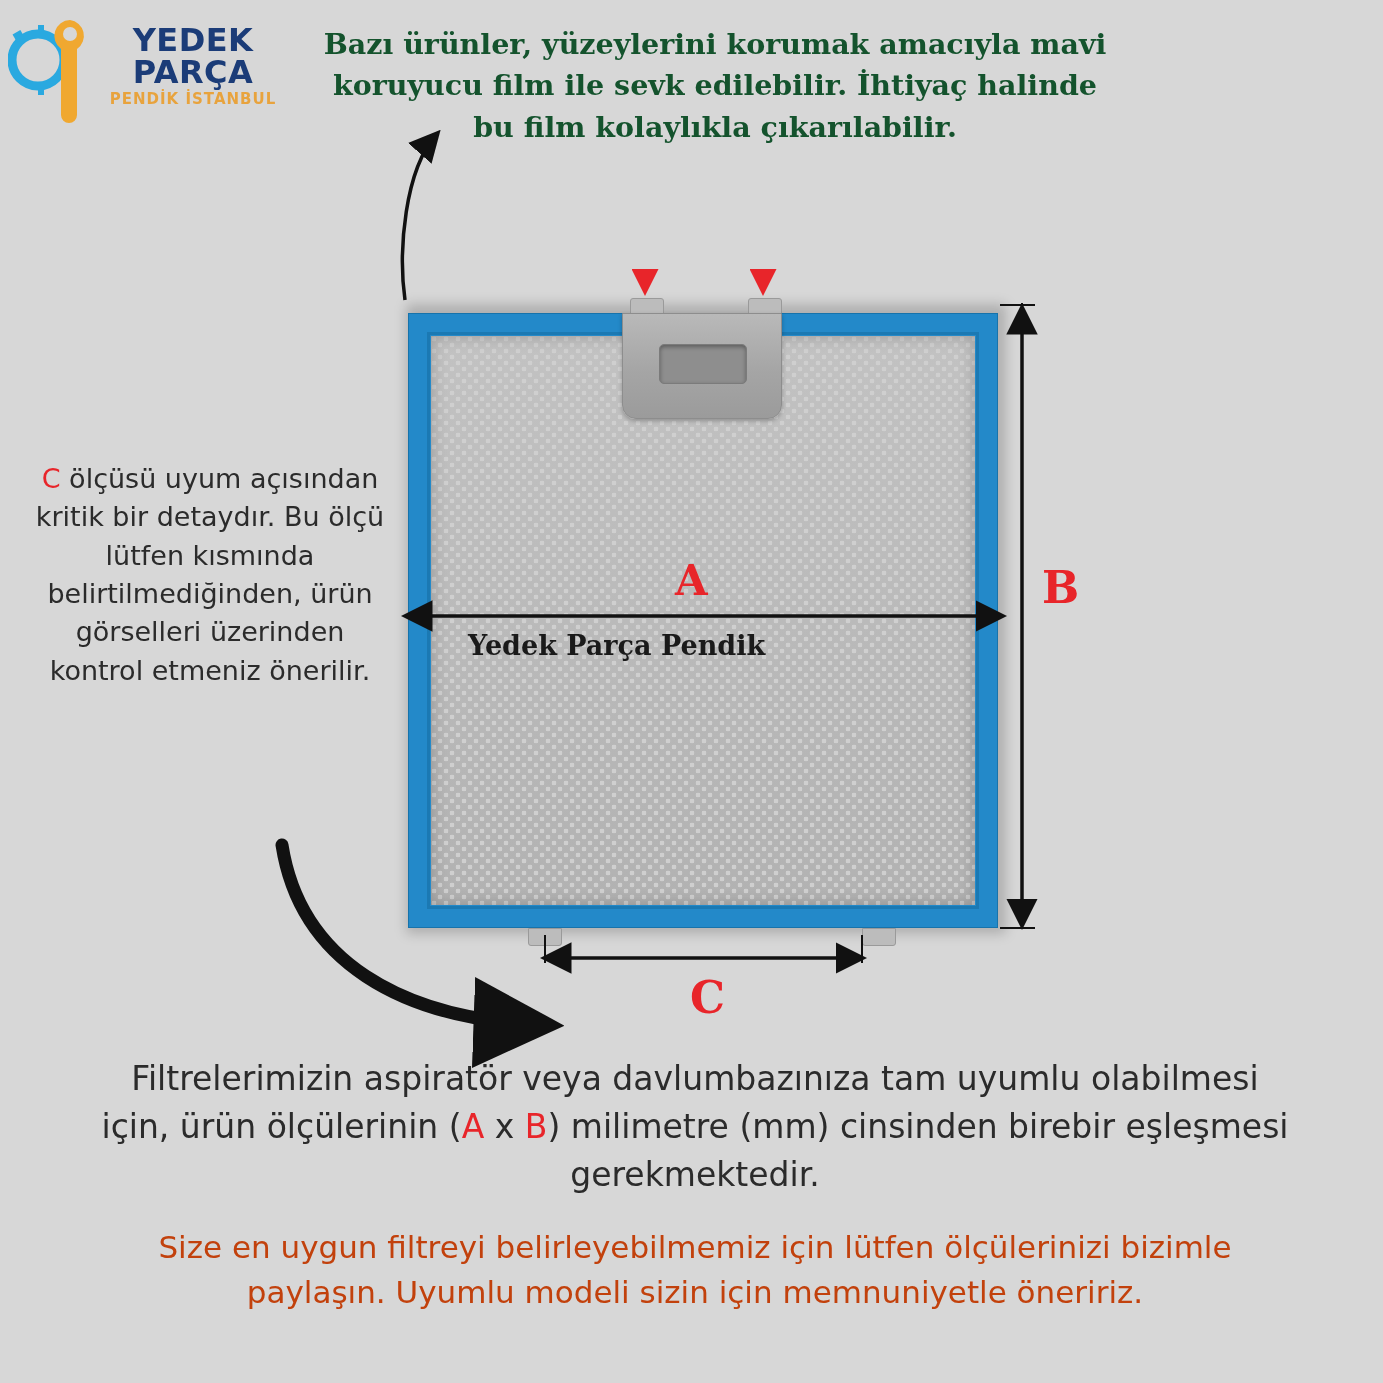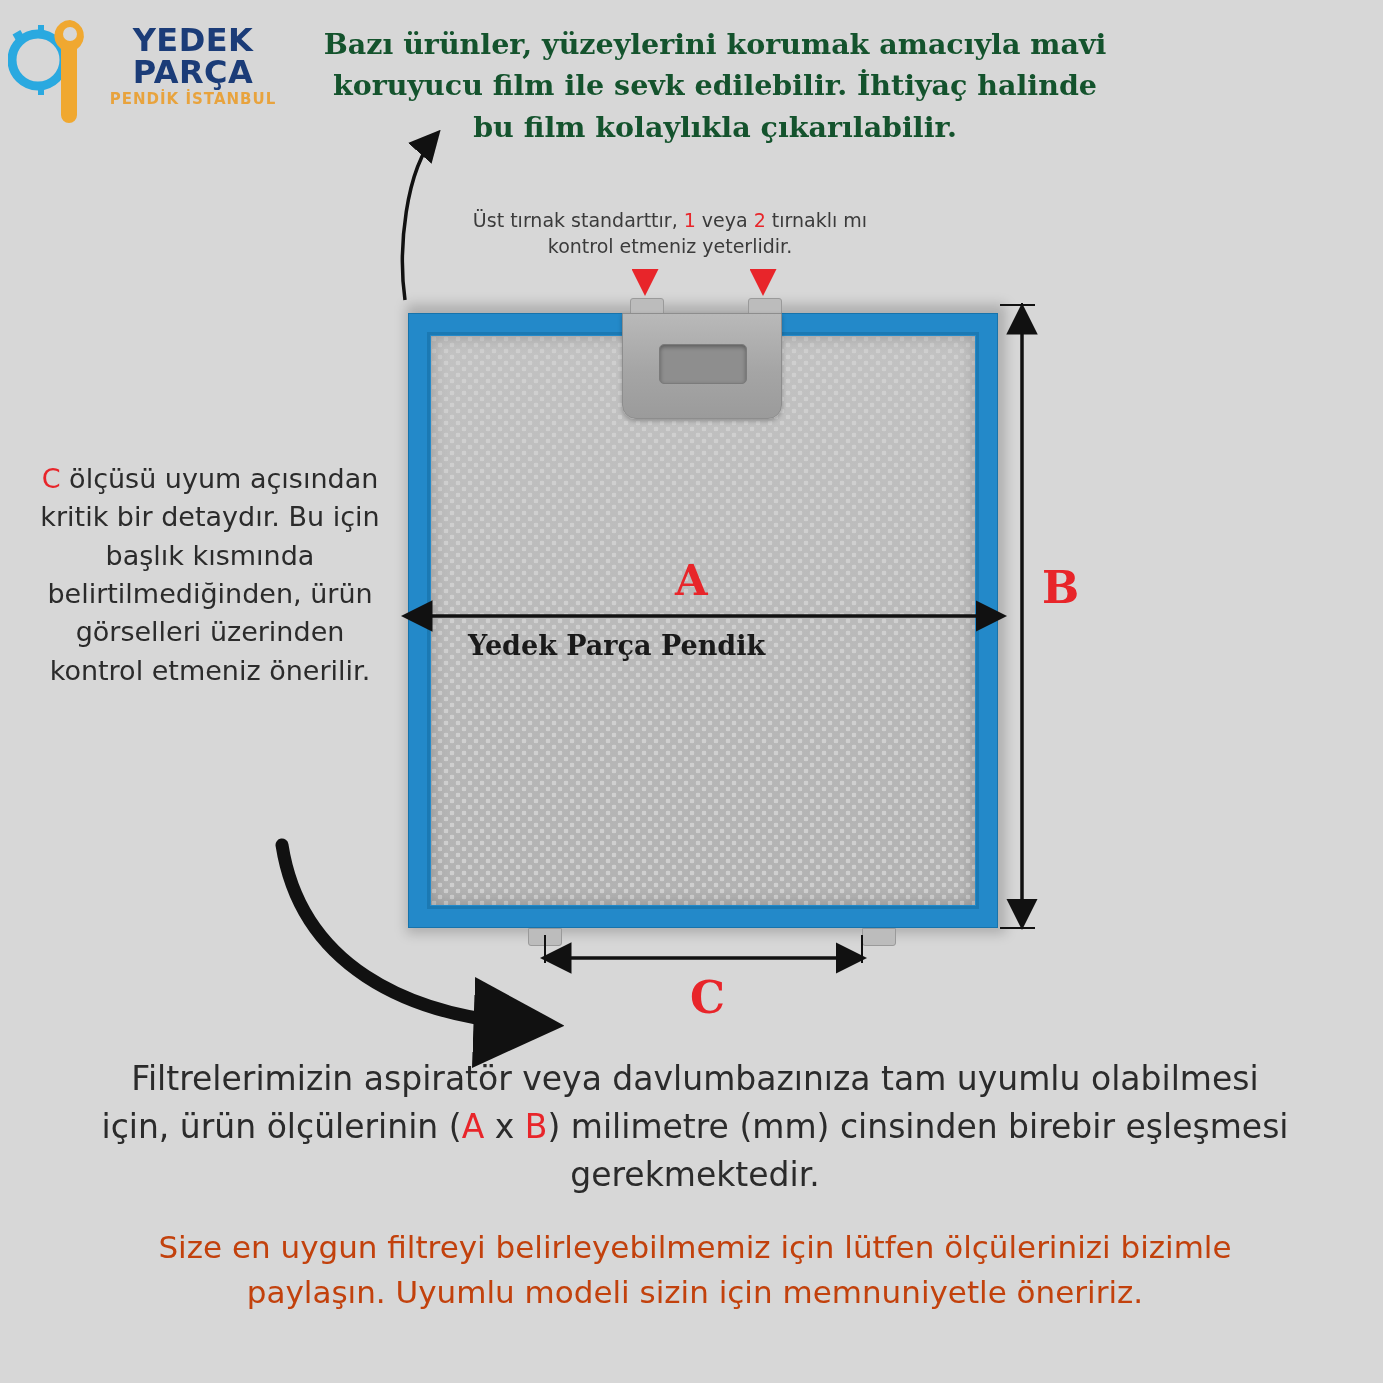--- a/index.html
+++ b/index.html
@@ -291,26 +291,23 @@
     </div>
     <div class="logo-text">
       <span class="l1">YEDEK</span>
       <span class="l2">PARÇA</span>
       <span class="l3">PENDİK İSTANBUL</span>
     </div>
   </div>
 
   <div class="headline">Bazı ürünler, yüzeylerini korumak amacıyla mavi koruyucu film ile sevk edilebilir. İhtiyaç halinde bu film kolaylıkla çıkarılabilir.</div>
 
-  <div class="top-note">
-    <span>Üst tırnak standarttır, </span><span class="red">1</span><span> veya </span><span class="red">2</span><span> tırnaklı mı kontrol etmeniz yeterlidir.</span>
-  </div>
 
   <div class="left-note">
-    <span class="red">C</span><span> ölçüsü uyum açısından kritik bir detaydır. Bu için başlık kısmında belirtilmediğinden, ürün görselleri üzerinden kontrol etmeniz önerilir.</span>
+    <span class="red">C</span><span> ölçüsü uyum açısından kritik bir detaydır. Bu ölçü lütfen kısmında belirtilmediğinden, ürün görselleri üzerinden kontrol etmeniz önerilir.</span>
   </div>
 
   <div class="filter-wrap">
     <div class="filter-shadow"></div>
     <div class="tab-top t1"></div>
     <div class="tab-top t2"></div>
     <div class="filter-frame">
       <div class="filter-mesh"></div>
       <div class="filter-frame-inner-edge"></div>
     </div>

